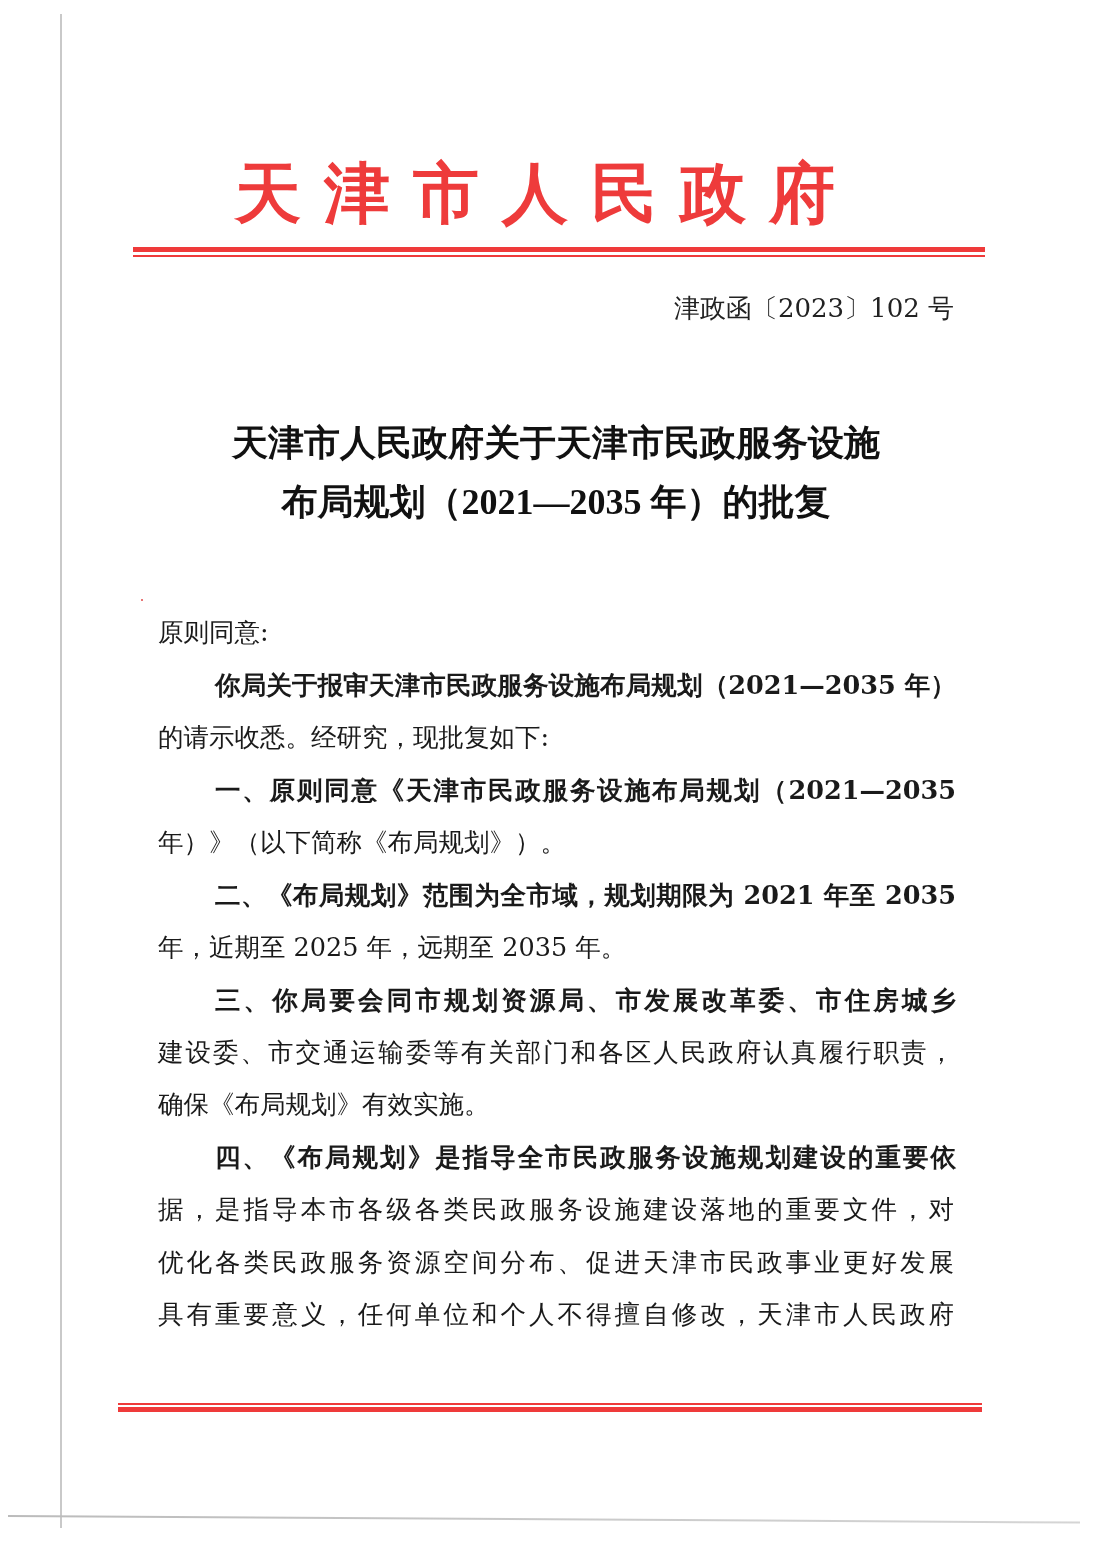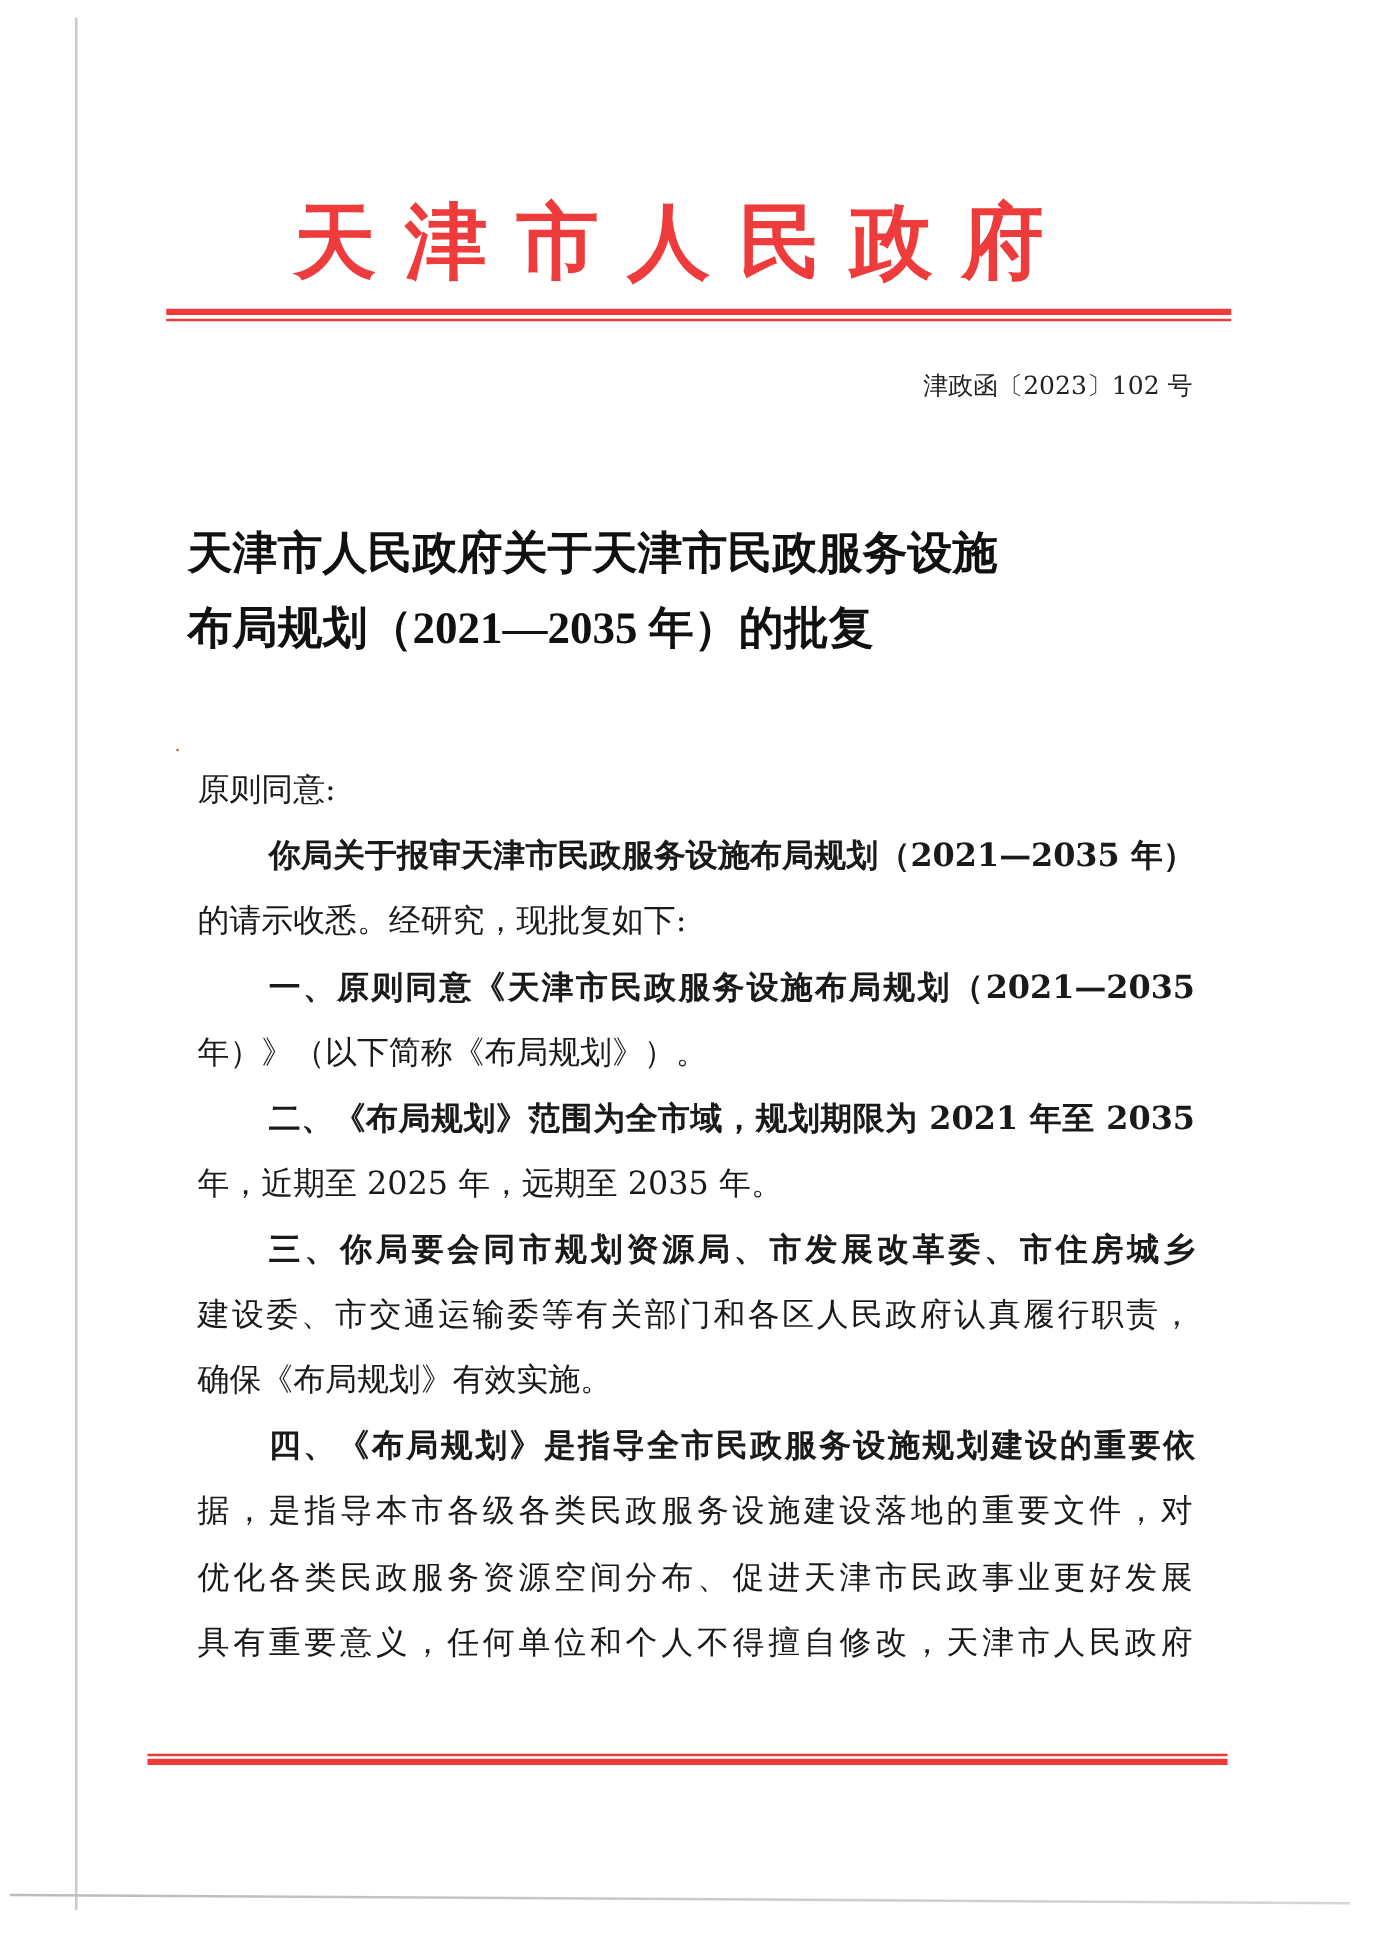--- a/index.html
+++ b/index.html
@@ -13,25 +13,25 @@
     position: absolute; left: 235px; top: 148px; width: 650px; height: 90px;
     color: #ee3b3b; font-family: "DejaVu Serif", serif; font-weight: bold; font-size: 66px;
     letter-spacing: 23px; line-height: 90px; white-space: nowrap;
   }
   .rule { position: absolute; background: #ef3a3a; }
   .rule-top-thick { left: 133px; top: 247px; width: 852px; height: 5px; }
   .rule-top-thin { left: 133px; top: 255px; width: 852px; height: 2px; }
   .rule-bot-thin { left: 118px; top: 1403px; width: 864px; height: 2px; }
   .rule-bot-thick { left: 118px; top: 1407px; width: 864px; height: 5px; }
   .doc-number {
-    position: absolute; right: 148px; top: 292px; font-size: 20px; line-height: 32px; color: #222;
+    position: absolute; right: 148px; top: 292px; font-size: 26px; line-height: 32px; color: #222;
     font-family: "DejaVu Serif", serif; white-space: nowrap;
   }
   .doc-title {
-    position: absolute; left: 150px; width: 812px; text-align: left; font-weight: bold;
+    position: absolute; left: 150px; width: 812px; text-align: center; font-weight: bold;
     font-size: 36px; line-height: 60px; color: #111; white-space: nowrap;
   }
   .doc-title.l1 { top: 412px; }
   .doc-title.l2 { top: 472px; font-family: Liberation Serif, serif; }
   .red-dot { position: absolute; left: 141px; top: 599px; width: 2px; height: 2px; background: #e04848; border-radius: 1px; }
   .body-text {
     position: absolute; left: 158px; width: 796px; font-size: 25.5px; color: #1a1a1a;
     font-family: "DejaVu Serif", serif;
   }
   .line { position: absolute; left: 0; white-space: nowrap; height: 38px; line-height: 38px; }

